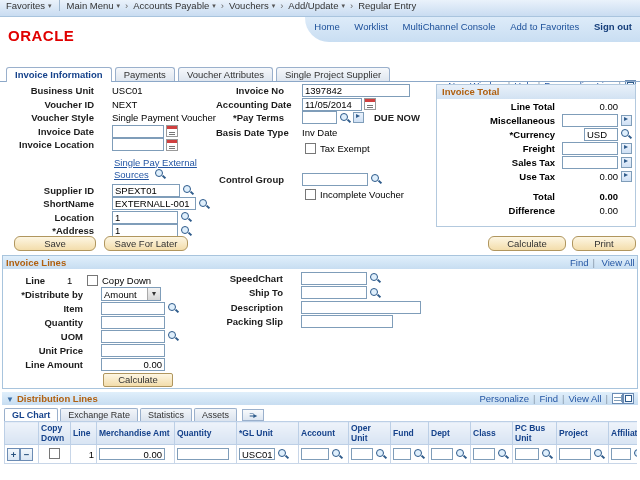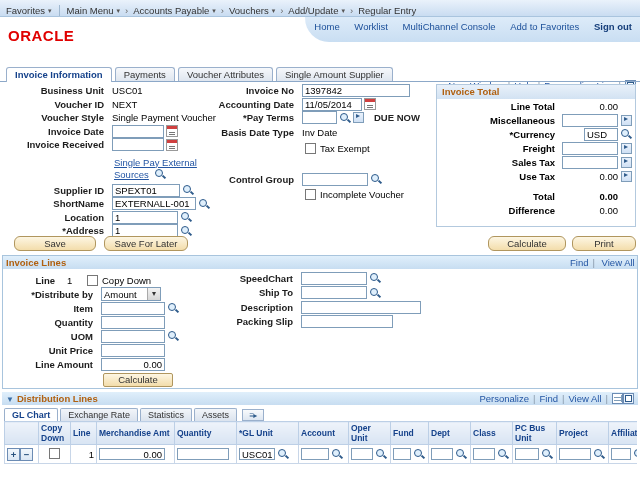--- a/index.html
+++ b/index.html
@@ -2,21 +2,21 @@
 <html><head>
 <meta charset="utf-8">
 <style>
 * { margin:0; padding:0; box-sizing:border-box; }
 html,body { width:640px; height:480px; overflow:hidden; background:#fff; }
 #page { position:relative; width:640px; height:480px; font-family:"Liberation Sans",sans-serif; font-size:9.5px; color:#000; background:#fff; }
 
 
 .topbar { position:absolute; left:0; top:0; width:640px; height:17px;
   background:linear-gradient(#eaf2fb,#c9dcf1); border-bottom:1px solid #a9c4de;
-  display:flex; align-items:flex-end; padding:0 6px; color:#333; white-space:nowrap; }
+  display:flex; align-items:flex-start; padding:0 6px; color:#333; white-space:nowrap; }
 .tb-item { cursor:pointer; }
 .dd::after { content:"\25BE"; font-size:7px; color:#555; margin-left:3px; vertical-align:1px; }
 .tb-div { width:1px; height:11px; background:#9fb8d0; margin:0 7px; }
 .csep::before { content:"\203A"; color:#666; margin:0 5px; }
 
 
 .header { position:absolute; left:0; top:17px; width:640px; height:33px; background:#fff; }
 .hdr-blue { position:absolute; right:0; top:0; width:335px; height:25px;
   background:linear-gradient(#ddebf9,#c9def2); border-bottom-left-radius:24px; }
 .hdr-links { position:absolute; right:8px; top:4px; white-space:nowrap; }
@@ -31,21 +31,21 @@
 .wpipe::after { content:"|"; color:#8899aa; margin:0 4px; }
 .tabrow { position:absolute; left:0; top:66px; width:640px; height:16px;
   border-bottom:1px solid #8ca8c8; padding-left:6px; display:flex; align-items:flex-end; }
 .tab { height:14px; line-height:13px; padding:0 8px; border:1px solid #9ab0cc; border-bottom:none;
   border-radius:3px 3px 0 0; background:linear-gradient(#f6f8fb,#dfe6ef); margin-right:3px;
   color:#333; cursor:pointer; white-space:nowrap; }
 .tab.active { background:#fff; color:#15428b; font-weight:bold; height:15px; margin-bottom:-1px; }
 
 
 .frow { display:flex; align-items:center; height:13.5px; }
-.flabel { text-align:right; padding-right:8px; font-weight:bold; color:#1c1c1c; white-space:nowrap; }
+.flabel { text-align:right; padding-right:18px; font-weight:bold; color:#1c1c1c; white-space:nowrap; }
 .col-left { position:absolute; left:0; top:84px; width:232px; }
 .col-left .flabel { width:112px; }
 .col-mid { position:absolute; left:216px; top:84px; width:218px; }
 .col-mid .flabel { width:86px; }
 input.txt { height:13px; border:1px solid #7f9db9; font-size:9.5px; font-family:inherit; padding:0 2px; background:#fff; }
 input.num { text-align:right; }
 .rval { color:#000; }
 .link { color:#2456a4; text-decoration:underline; cursor:pointer; }
 .cb { width:11px; height:11px; border:1px solid #777; background:#fff; display:inline-block; flex:none; cursor:pointer; }
 .note { margin-left:10px; color:#222; }
@@ -184,21 +184,21 @@
     <span class="plink wpipe">New Window</span>
     <span class="plink wpipe">Help</span>
     <span class="plink wpipe">Personalize Line</span>
     <span class="picon"></span>
   </div>
 
   <div class="tabrow">
     <span class="tab active">Invoice Information</span>
     <span class="tab">Payments</span>
     <span class="tab">Voucher Attributes</span>
-    <span class="tab">Single Amount Supplier</span>
+    <span class="tab">Single Project Supplier</span>
   </div>
 
   <div class="col-left">
     <div class="frow">
         <span class="flabel">Business Unit</span>
       <span class="rval">USC01</span>
       </div>
     <div class="frow">
         <span class="flabel">Voucher ID</span>
       <span class="rval">NEXT</span>
@@ -206,21 +206,21 @@
     <div class="frow">
         <span class="flabel">Voucher Style</span>
       <span class="rval">Single Payment Voucher</span>
       </div>
     <div class="frow">
         <span class="flabel">Invoice Date</span>
       <input class="txt" style="width: 52px;">
       <span class="cal"></span>
       </div>
     <div class="frow">
-        <span class="flabel">Invoice Received</span>
+        <span class="flabel">Invoice Location</span>
       <input class="txt" style="width: 52px;">
       <span class="cal"></span>
       </div>
     <div style="margin:5px 0 4px 114px;">
       <span class="link">Single Pay External Sources</span>
       <span class="lk" style="vertical-align:-2px"></span>
     </div>
     <div class="frow">
         <span class="flabel">Supplier ID</span>
       <input class="txt" style="width: 68px;" value="SPEXT01">

